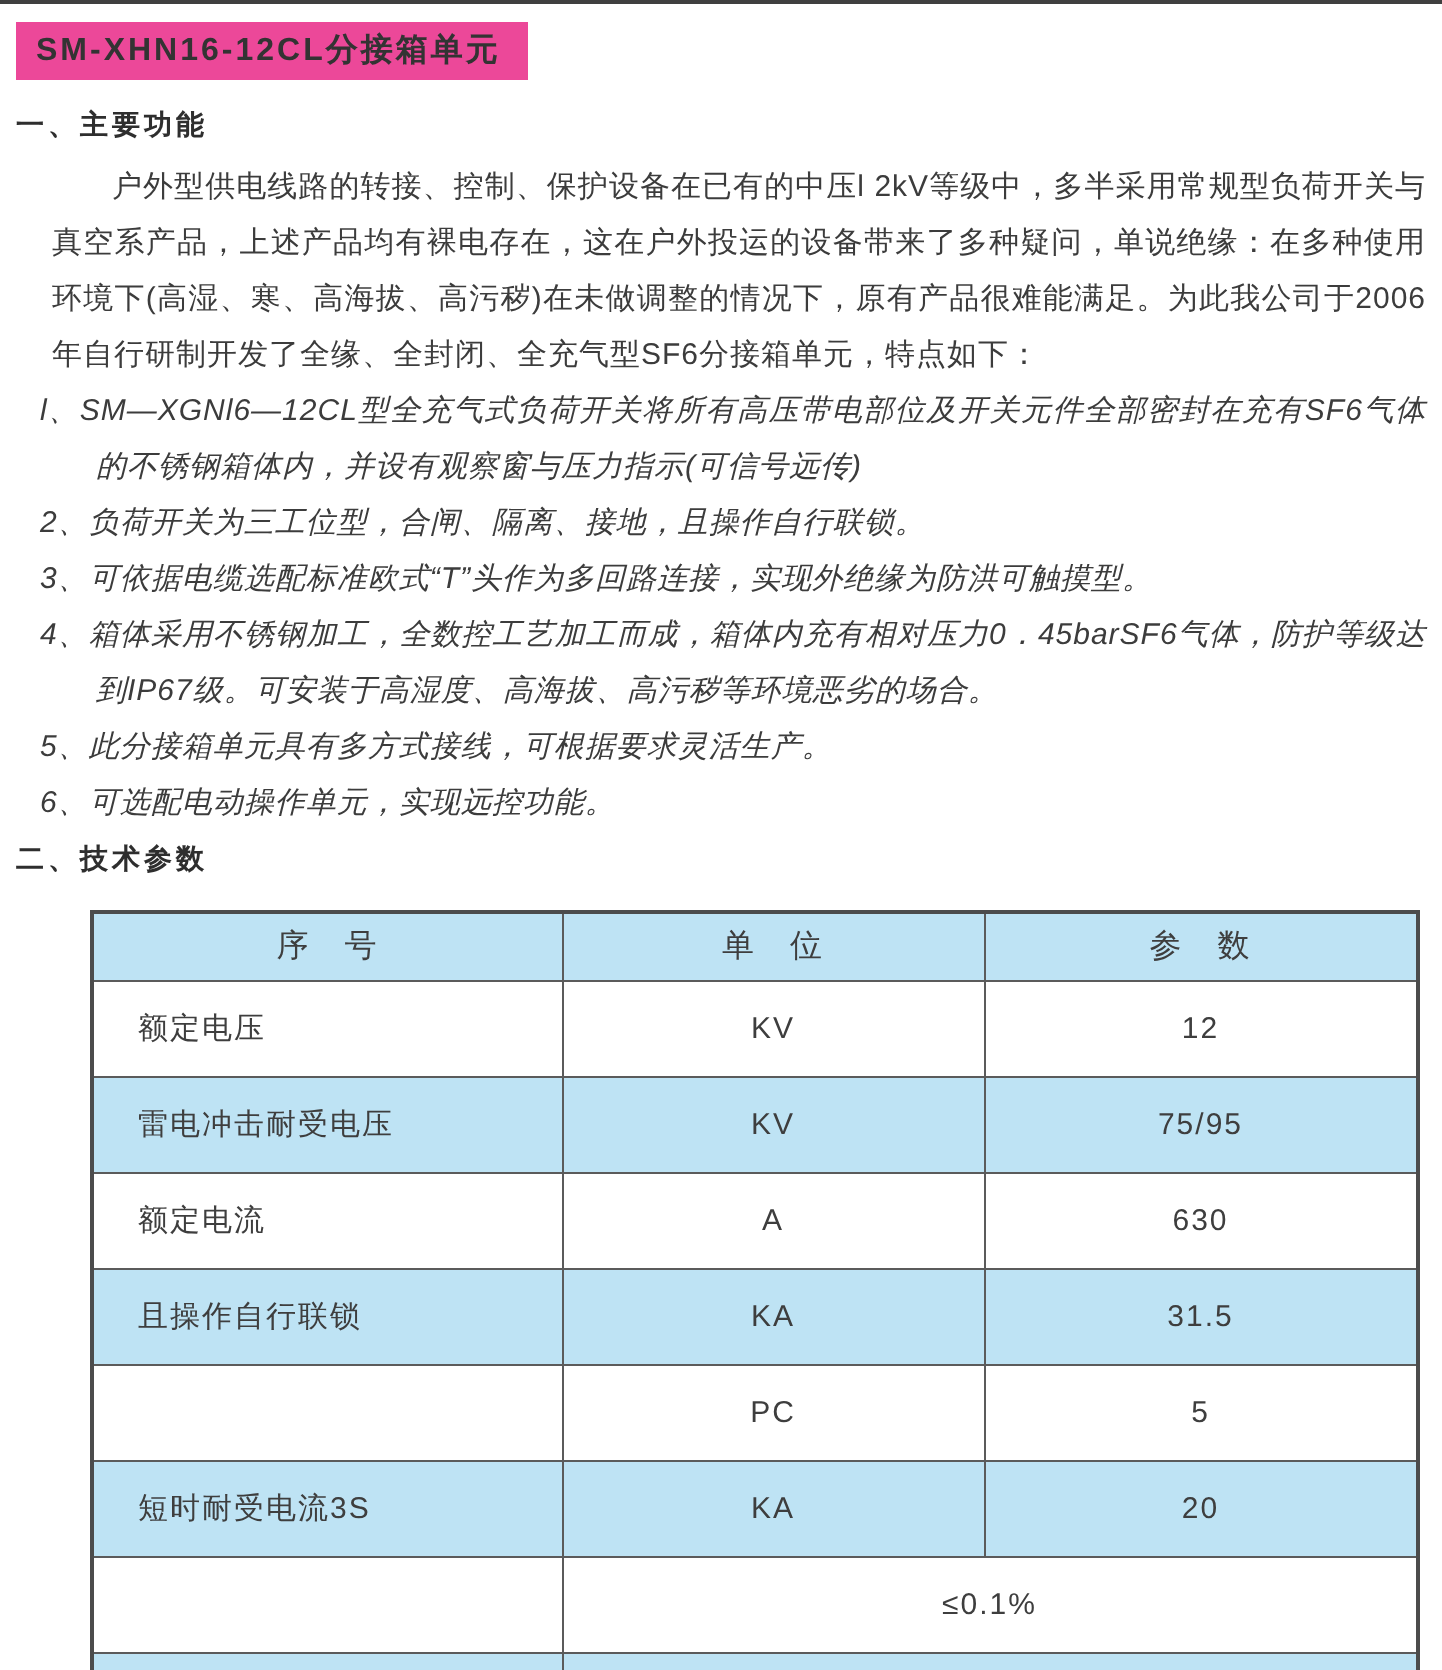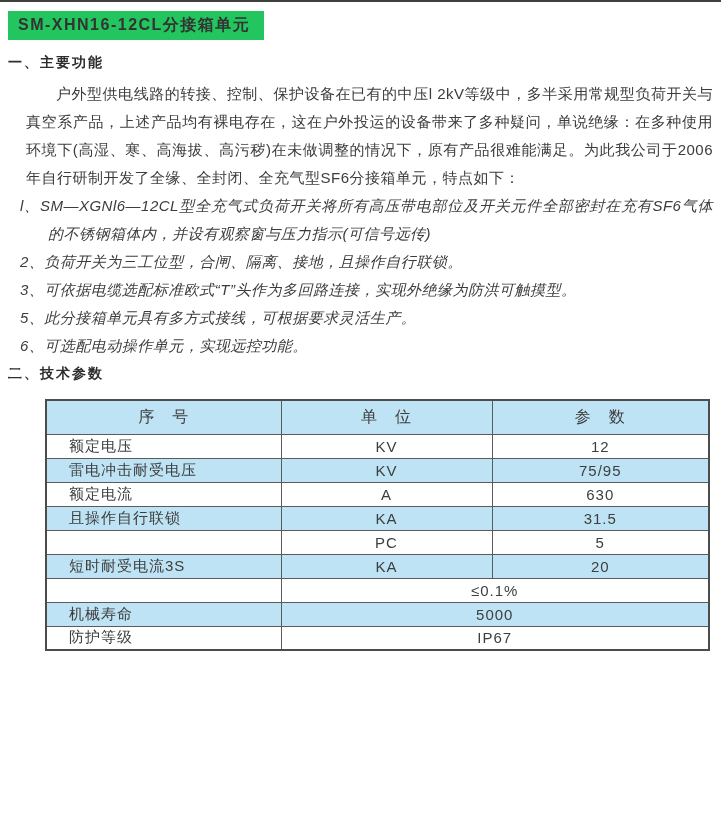--- a/index.html
+++ b/index.html
@@ -5,21 +5,21 @@
   * { margin:0; padding:0; box-sizing:border-box; }
   html,body { background:#ffffff; }
   body {
     width:721px; height:835px; overflow:hidden; position:relative;
     font-family:"Liberation Sans","DejaVu Sans",sans-serif;
     color:#3c3c3c;
   }
   .top-rule { height:2px; width:721px; background:#3f3f3f; }
   .title-badge {
     display:inline-block; margin:9px 0 0 8px; padding:4px 14px 4px 10px;
-    background:#22c55e; color:#333333;
+    background:#ec4899; color:#333333;
     font-size:16px; font-weight:bold; letter-spacing:1.5px;
   }
   .section-heading {
     margin:12px 0 0 8px; font-size:14px; font-weight:bold;
     color:#2e2e2e; letter-spacing:2px; line-height:20px;
   }
   .section-heading.params { margin-top:3px; }
   .intro {
     margin:8px 8px 0 26px; font-size:15px; line-height:28px;
     text-indent:2em; letter-spacing:0.5px; text-align:justify;
@@ -35,41 +35,42 @@
   }
   col.c1 { width:235px; }
   col.c2 { width:211px; }
   col.c3 { width:217px; }
   table.params th, table.params td {
     border:1px solid #5b5b5b; font-weight:normal;
     color:#3e3e3e; text-align:center; vertical-align:middle;
     letter-spacing:1px; background:#ffffff;
   }
   table.params th { height:34px; font-size:16px; background:#BEE3F4; }
-  table.params td { height:24px; font-size:15px; }
+  table.params td { height:48px; font-size:15px; }
   table.params td.name-cell { text-align:left; padding-left:22px; }
   table.params tbody tr:nth-child(even) td { background:#BEE3F4; }
 </style>
 </head>
 <body>
 
 
 
 <div class="top-rule"></div>
 
 <div class="title-badge">SM-XHN16-12CL分接箱单元</div>
 
 <div class="section-heading">一、主要功能</div>
 
 <p class="intro">户外型供电线路的转接、控制、保护设备在已有的中压l 2kV等级中，多半采用常规型负荷开关与真空系产品，上述产品均有裸电存在，这在户外投运的设备带来了多种疑问，单说绝缘：在多种使用环境下(高湿、寒、高海拔、高污秽)在未做调整的情况下，原有产品很难能满足。为此我公司于2006年自行研制开发了全缘、全封闭、全充气型SF6分接箱单元，特点如下：</p>
 
 <div class="features">
   <div class="feature-item">l、SM—XGNl6—12CL型全充气式负荷开关将所有高压带电部位及开关元件全部密封在充有SF6气体的不锈钢箱体内，并设有观察窗与压力指示(可信号远传)</div>
   <div class="feature-item">2、负荷开关为三工位型，合闸、隔离、接地，且操作自行联锁。</div>
   <div class="feature-item">3、可依据电缆选配标准欧式“T”头作为多回路连接，实现外绝缘为防洪可触摸型。</div>
+  <div class="feature-item">4、箱体采用不锈钢加工，全数控工艺加工而成，箱体内充有相对压力0．45barSF6气体，防护等级达到IP67级。可安装于高湿度、高海拔、高污秽等环境恶劣的场合。</div>
   <div class="feature-item">5、此分接箱单元具有多方式接线，可根据要求灵活生产。</div>
   <div class="feature-item">6、可选配电动操作单元，实现远控功能。</div>
 </div>
 
 <div class="section-heading params">二、技术参数</div>
 
 <table class="params">
   <colgroup>
       <col class="c1">
       <col class="c2">

